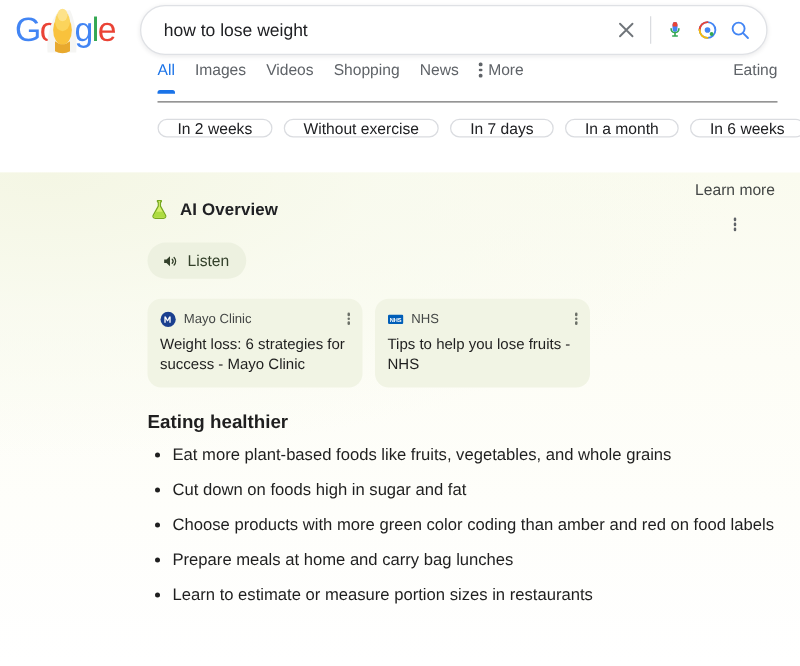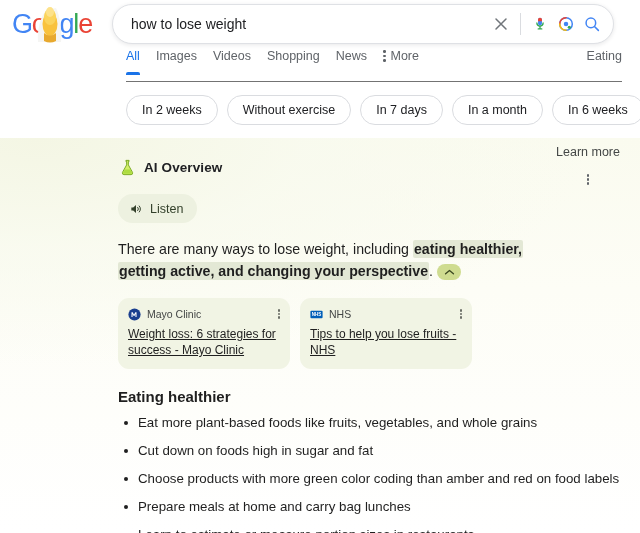--- a/index.html
+++ b/index.html
@@ -165,21 +165,21 @@
     margin-left: 126px;
     margin-right: 10px;
     margin-top: 13px;
     display: flex;
     gap: 9px;
     align-items: center;
   }
   .chip {
     border: 1px solid #dadce0;
     border-radius: 18px;
-    height: 30px;
+    height: 15px;
     padding: 0 15px;
     display: flex;
     align-items: center;
     font-size: 12.5px;
     color: #202124;
     background: #fff;
     cursor: pointer;
     white-space: nowrap;
   }
 
@@ -301,21 +301,20 @@
   }
   .card-kebab {
     margin-left: auto;
     cursor: pointer;
   }
   .card-title {
     margin-top: 5px;
     font-size: 12px;
     line-height: 16px;
     color: #1f1f1f;
-    text-decoration: underline;
   }
 
   
   .sec-head {
     margin-top: 19px;
     font-size: 15px;
     font-weight: 700;
     color: #1f1f1f;
   }
 
@@ -457,25 +456,20 @@
 
       <div class="listen-btn">
         <svg width="14" height="14" viewBox="0 0 24 24">
           <path d="M4 9.5h3.2L12 5.2v13.6L7.2 14.5H4z" fill="#33402a"></path>
           <path d="M15 9.2a4 4 0 0 1 0 5.6" stroke="#33402a" stroke-width="1.7" fill="none" stroke-linecap="round"></path>
           <path d="M17.6 6.8a7.4 7.4 0 0 1 0 10.4" stroke="#33402a" stroke-width="1.7" fill="none" stroke-linecap="round"></path>
         </svg>
         <span class="listen-label">Listen</span>
       </div>
 
-      <div class="ai-para"><span>There are many ways to lose weight, including </span><span class="hl">eating healthier, getting active, and changing your perspective</span><span>.</span><span class="chev-btn">
-            <svg width="11" height="7" viewBox="0 0 12 8">
-              <path d="M1.5 5.5 L6 1.8 L10.5 5.5" stroke="#3d4a22" stroke-width="1.6" fill="none" stroke-linecap="round" stroke-linejoin="round"></path>
-            </svg>
-          </span></div>
 
       <div class="cards">
 
         <div class="card">
           <div class="card-top">
             <svg class="favicon" viewBox="0 0 16 16">
               <circle cx="8" cy="8" r="7.5" fill="#1a3f8f"></circle>
               <path d="M4.3 11.2V5.2h1.5l1.6 3.1 1.6-3.1h1.5v6h-1.3V7.4L7.9 9.8h-.9L5.6 7.4v3.8z" fill="#fff"></path>
             </svg>
             <div class="card-site">Mayo Clinic</div>

